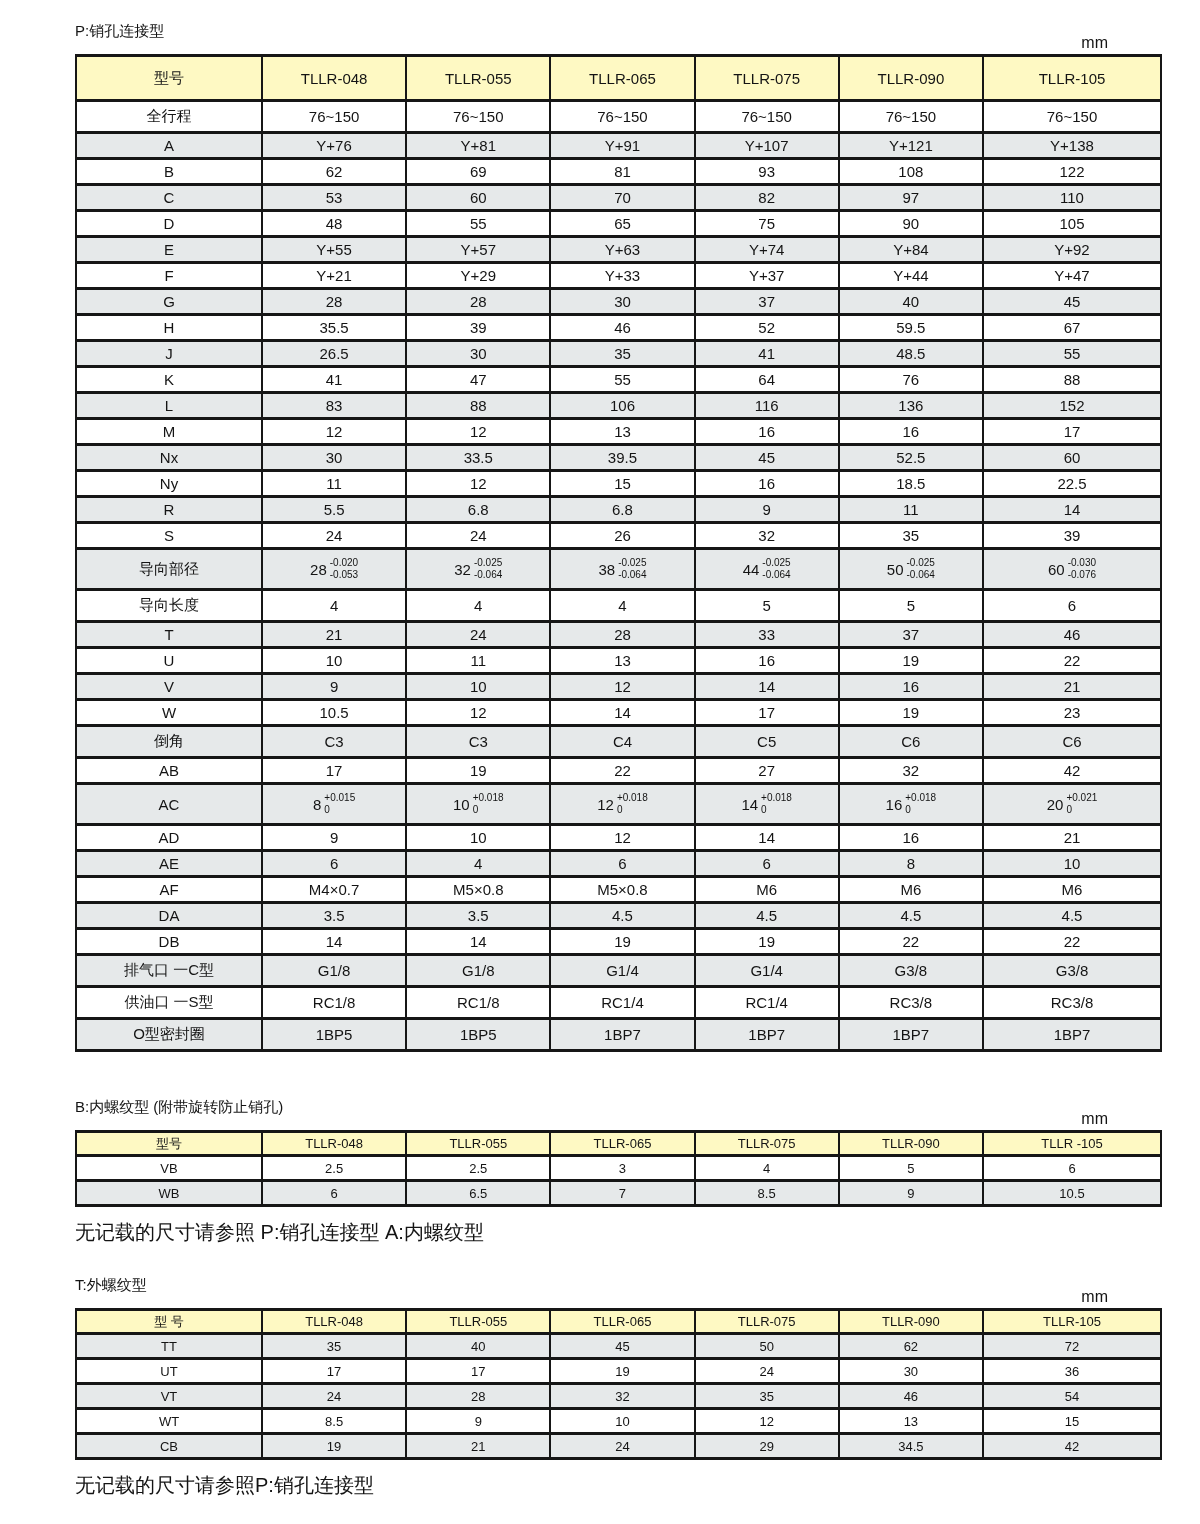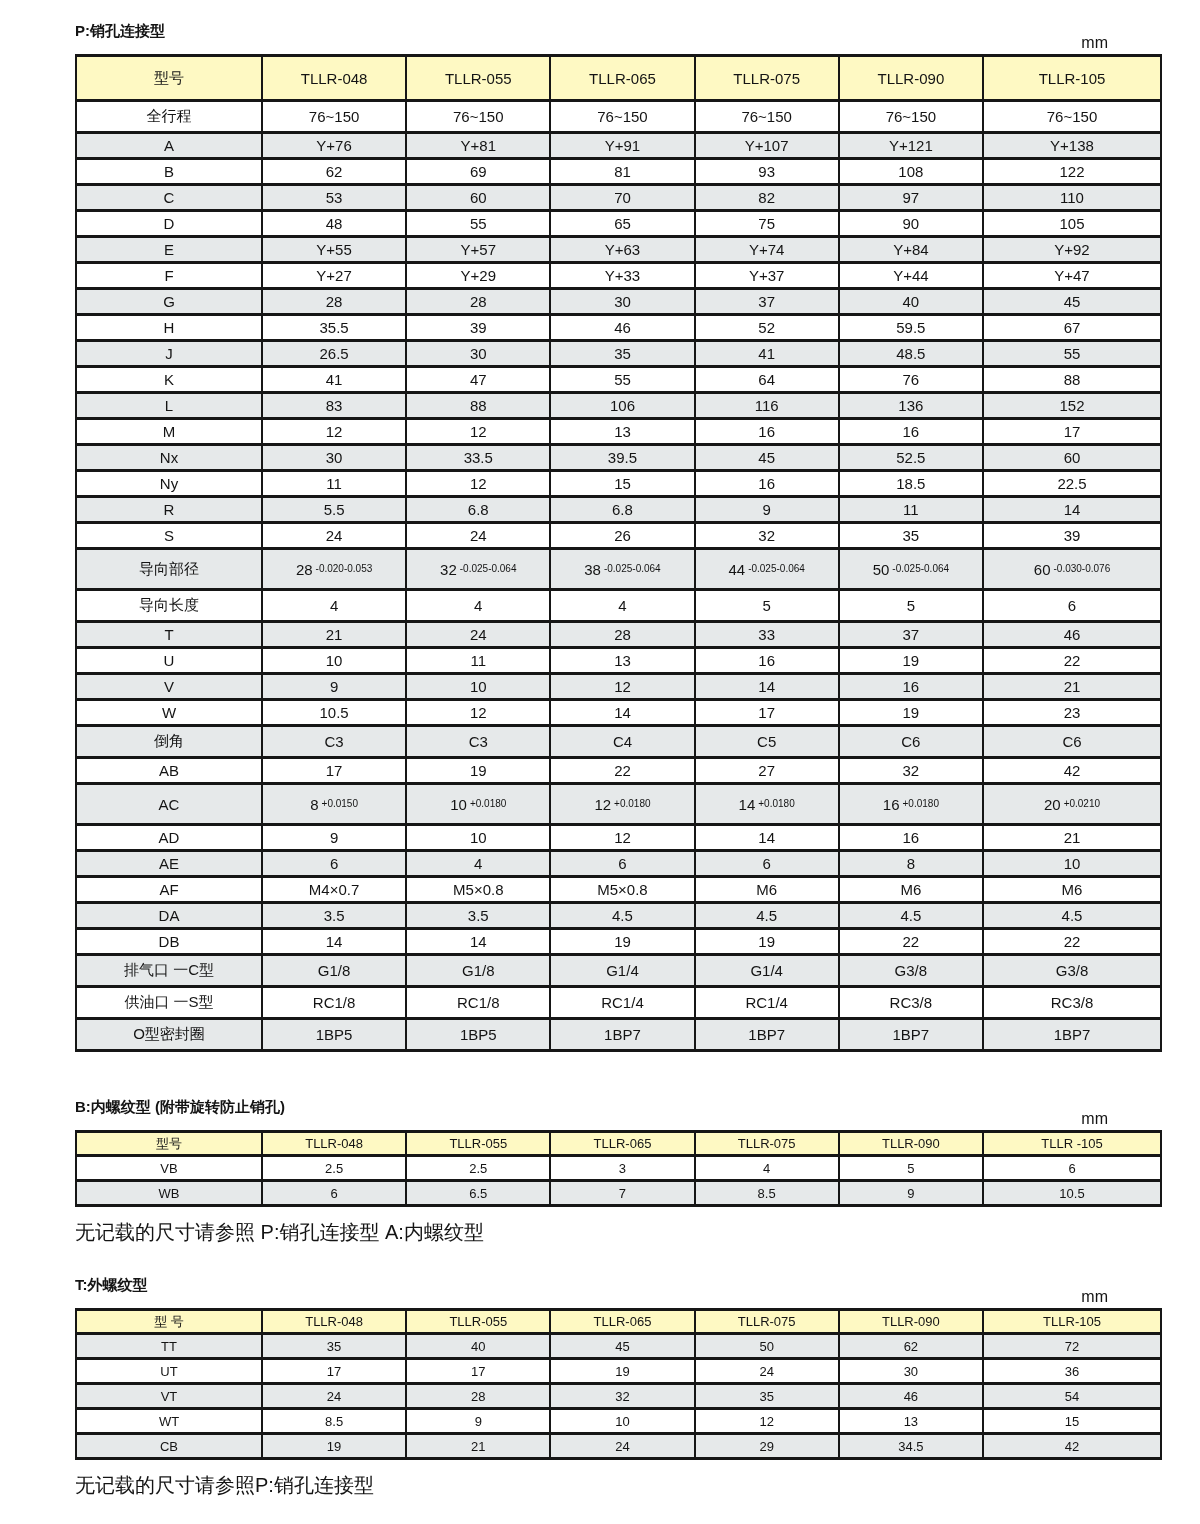--- a/index.html
+++ b/index.html
@@ -10,21 +10,21 @@
     -webkit-font-smoothing:antialiased;
   }
   .page { box-sizing:border-box; padding:22px 38px 30px 75px; }
   .section { width:1087px; }
   .sec-b { margin-top:46px; }
   .sec-t { margin-top:30px; }
   .thead-row {
     display:flex; justify-content:space-between; align-items:flex-end;
     width:1087px;
   }
-  .title { font-size:15px; line-height:1.2; margin-bottom:12px; white-space:pre;font-weight:bold; }
+  .title { font-size:15px; line-height:1.2; margin-bottom:12px; white-space:pre; }
   .unit  { font-size:16px; line-height:1.1; margin-right:54px; }
 
   table.spec {
     border-collapse:collapse;
     width:1087px;
     table-layout:fixed;
     margin-top:2px;
   }
   table.spec th, table.spec td {
     border:2px solid #161616;
@@ -49,21 +49,21 @@
   table.spec tr.tall td { height:38px; }
   table.spec tr.alt  td { background:#e6e9ea; }
 
   table.sub th { font-size:13px; height:21px; }
   table.sub td { font-size:13px; height:22px; }
   table.sub tr.mid td { height:28px; }
 
   .tol { display:inline-flex; align-items:center; justify-content:center; }
   .tb  { font-size:15px; }
   .ts  {
-    display:inline-flex; flex-direction:row;
+    display:inline-flex; flex-direction:column;
     font-size:10px; line-height:1.2; text-align:left;
     margin-left:3px;
   }
   .note { font-size:20px; margin-top:12px; white-space:pre; }
 </style>
 </head>
 <body>
 
 <div class="page">
 
@@ -134,21 +134,21 @@
             <td class="lbl">E</td>
             <td>Y+55</td>
             <td>Y+57</td>
             <td>Y+63</td>
             <td>Y+74</td>
             <td>Y+84</td>
             <td>Y+92</td>
           </tr>
           <tr>
             <td class="lbl">F</td>
-            <td>Y+27</td>
+            <td>Y+21</td>
             <td>Y+29</td>
             <td>Y+33</td>
             <td>Y+37</td>
             <td>Y+44</td>
             <td>Y+47</td>
           </tr>
           <tr class="alt">
             <td class="lbl">G</td>
             <td>28</td>
             <td>28</td>

